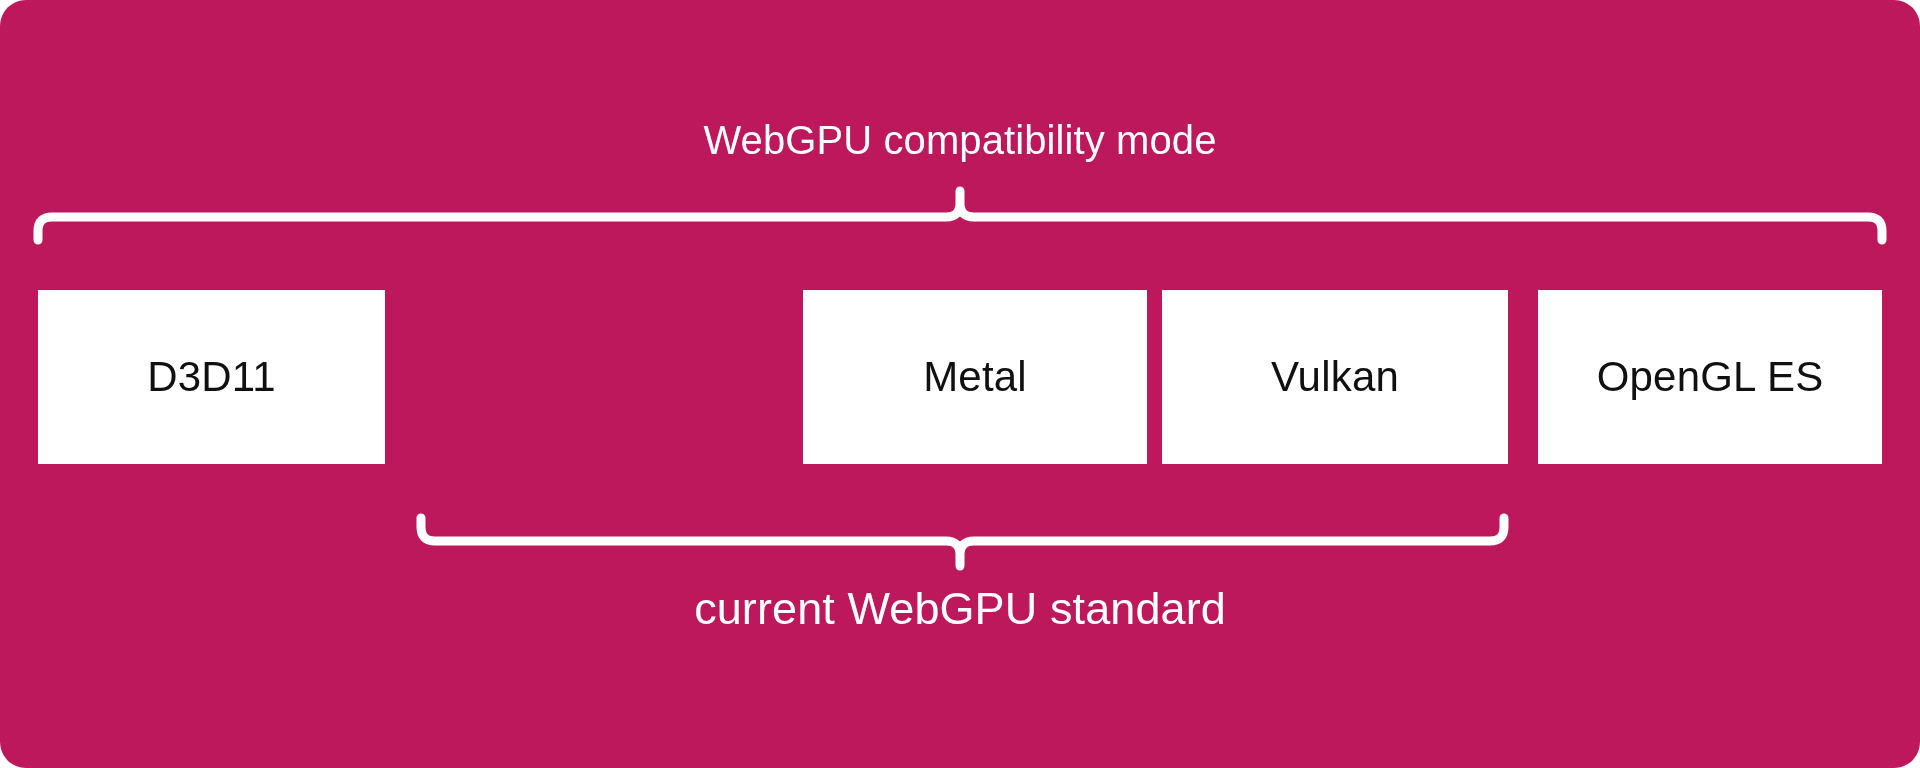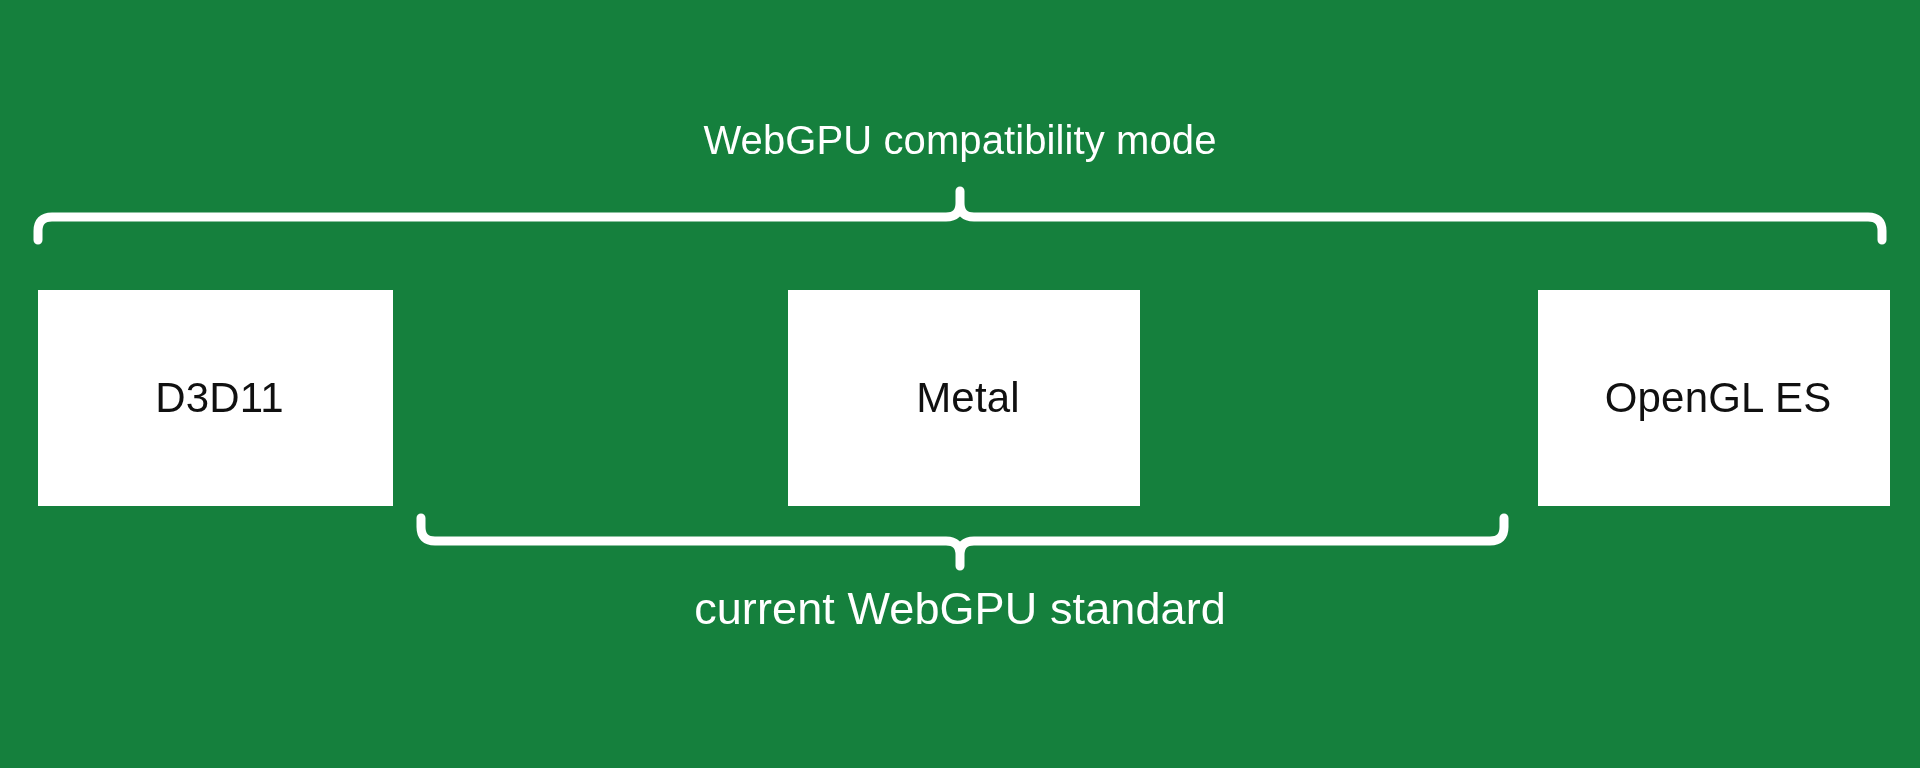--- a/index.html
+++ b/index.html
@@ -69,26 +69,25 @@
     position: absolute;
     left: 0;
     top: 290px;
     width: 1920px;
     height: 174px;
   }
 
   .api-box {
     position: absolute;
     top: 0;
-    height: 216px;
+    height: 174px;
     background: #ffffff;
     display: flex;
     align-items: center;
     justify-content: center;
-    padding-left: 8px;
   }
 
   .api-box-label {
     color: #101010;
     font-family: "Liberation Sans", sans-serif;
     font-size: 42px;
     font-weight: 400;
     letter-spacing: 0.2px;
     white-space: nowrap;
     line-height: 1;
@@ -97,21 +96,21 @@
   
   #api-box-0 { left: 38px;   width: 347px; }
   #api-box-1 { left: 413px;  width: 344px; }
   #api-box-2 { left: 788px;  width: 344px; }
   #api-box-3 { left: 1162px; width: 346px; }
   #api-box-4 { left: 1538px; width: 344px; }
 </style>
 </head>
 <body>
 
-<div id="diagram-root" style="background: #15803d;">
+<div id="diagram-root" style="background: #be185d; border-radius: 26px;">
 
   <div id="top-label" class="brace-label" style="color: rgb(255, 255, 255);">WebGPU compatibility mode</div>
 
   <svg class="brace-svg" viewBox="0 0 1920 768" aria-hidden="true">
     <path class="brace-path" d="M 38,240
              L 38,231
              Q 38,217 52,217
              L 946,217
              Q 960,217 960,203
              L 960,191
@@ -122,24 +121,27 @@
              L 1882,240" style="stroke: rgb(255, 255, 255);"></path>
   </svg>
 
   <div id="api-row">
 
     <div id="api-box-0" class="api-box" style="background: rgb(255, 255, 255);">
       <span class="api-box-label" style="color: rgb(16, 16, 16);">D3D11</span>
     </div>
 
 
-    <div id="api-box-2" class="api-box" style="background: rgb(255, 255, 255);">
+    <div id="api-box-2" class="api-box" style="background: rgb(255, 255, 255); margin-left: 15px;">
       <span class="api-box-label" style="color: rgb(16, 16, 16);">Metal</span>
     </div>
 
+    <div id="api-box-3" class="api-box" style="background: rgb(255, 255, 255);">
+      <span class="api-box-label" style="color: rgb(16, 16, 16);">Vulkan</span>
+    </div>
 
     <div id="api-box-4" class="api-box" style="background: rgb(255, 255, 255);">
       <span class="api-box-label" style="color: rgb(16, 16, 16);">OpenGL ES</span>
     </div>
 
   </div>
 
   <svg class="brace-svg" viewBox="0 0 1920 768" aria-hidden="true">
     <path class="brace-path" d="M 421,518
              L 421,527

